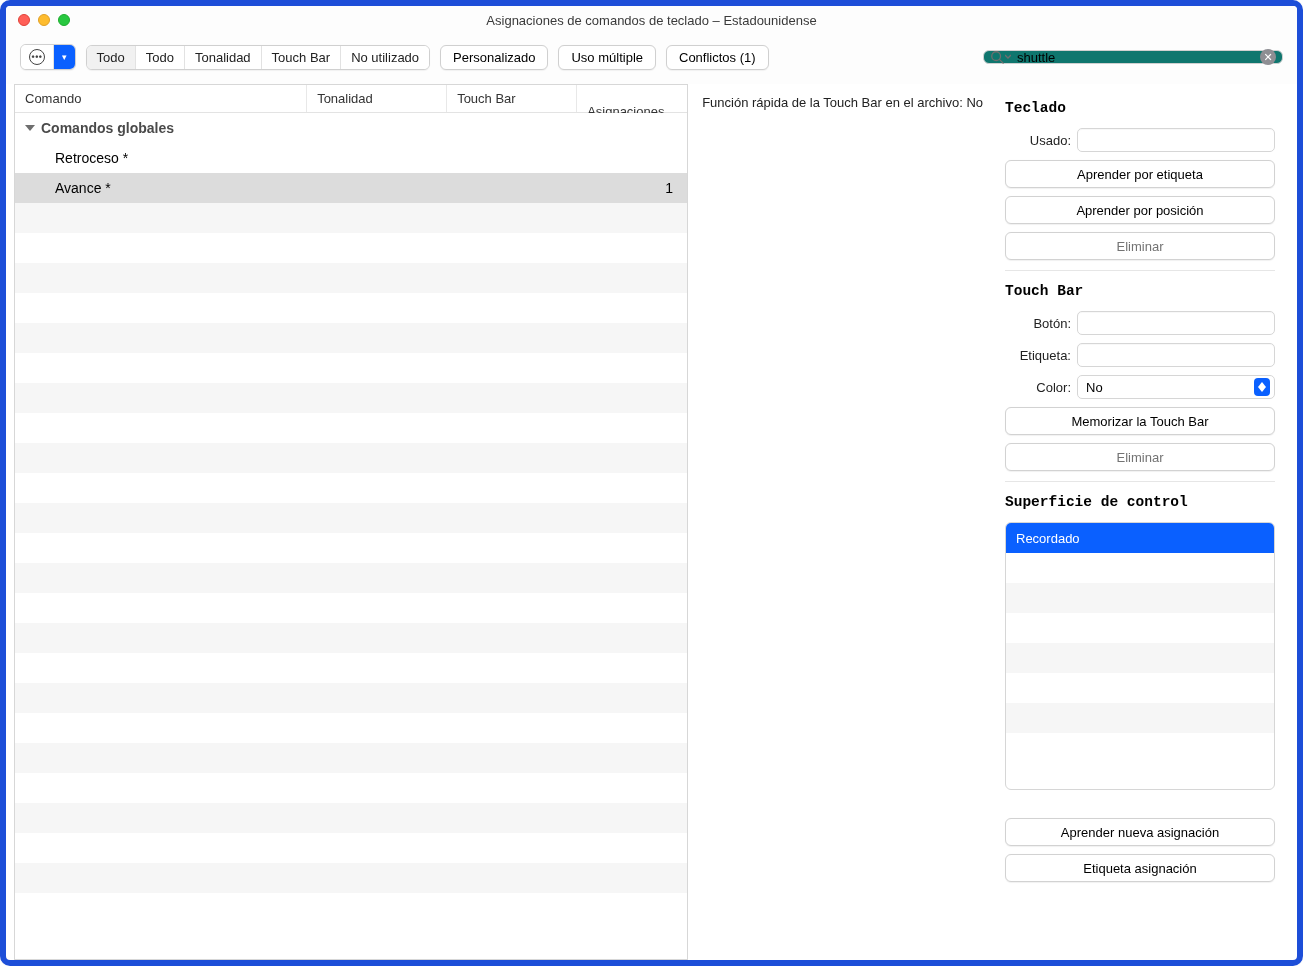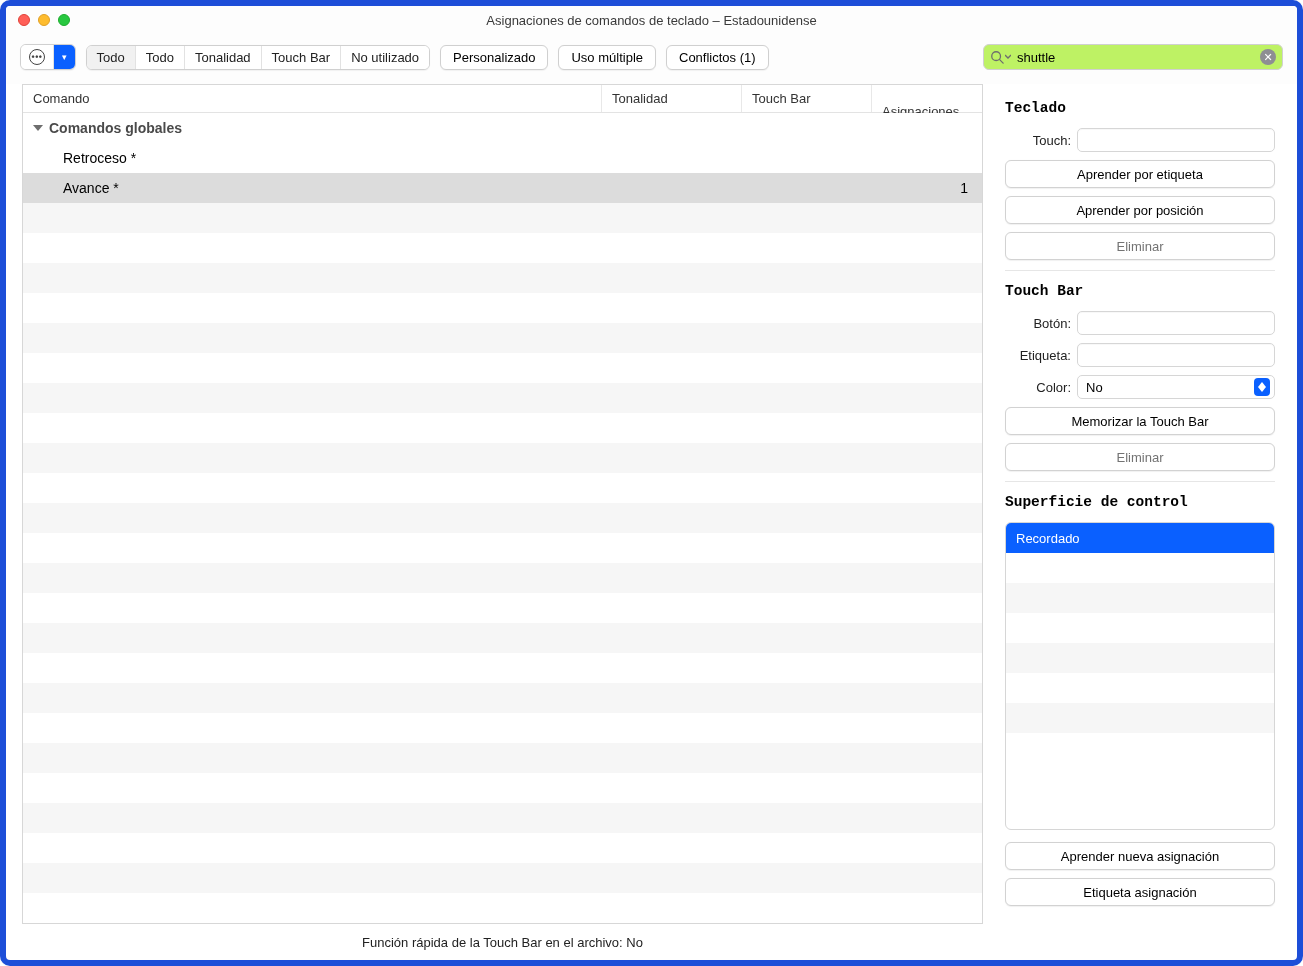--- a/index.html
+++ b/index.html
@@ -79,44 +79,44 @@
     padding:4px 12px;
     background:#fff;
     font-size:13px;
     box-shadow:0 0.5px 1px rgba(0,0,0,0.05);
   }
   .search {
     margin-left:auto;
     display:flex; align-items:center;
     border:1px solid #d0d0d0;
     border-radius:6px;
-    background:#bef264;
-    height:26px;
+    background:#0f766e;
+    height:14px;
     width:300px;
     padding:0 6px;
     gap:6px;
   }
   .search input {
     flex:1; border:none; outline:none; font-size:13px;
     background:transparent;
   }
   .clear-btn {
     width:16px;height:16px;border-radius:50%;
     background:#8e8e93;display:flex;align-items:center;justify-content:center;
     color:#fff;font-size:11px;line-height:1;
   }
   .mag-wrap { display:flex;align-items:center;gap:1px;color:#6e6e6e;}
   .mag-wrap svg{display:block;}
   
   .main {
     flex:1; display:flex; overflow:hidden;
   }
   .left {
-    flex:1; display:flex; flex-direction:column;
-    padding:0 0 0 16px;
+    flex:1; display:flex; flex-direction:row;
+    padding:0 0 0 8px;
   }
   .table-wrap {
     border:1px solid #d7d7d7;
     border-radius:0;
     flex:1; display:flex; flex-direction:column;
     overflow:hidden;
     margin-right:14px;
   }
   .thead {
     display:flex;
@@ -205,23 +205,23 @@
     justify-content:space-between;
   }
   .popup .arrows{
     width:16px;height:18px;border-radius:4px;background:#0a60ff;
     display:flex;flex-direction:column;align-items:center;justify-content:center;
   }
   .popup .arrows svg{display:block;}
   .listbox{
     border:1px solid #d6d6d6;
     border-radius:6px;
-    height:308px;
+    height:268px;
     overflow:hidden;
-    margin-bottom:12px;
+    margin-bottom:28px;
     background:#fff;
   }
   .listbox .lrow{
     height:30px; display:flex; align-items:center; padding:0 10px;
     border-bottom:0;
   }
   .listbox .lrow.sel{ background:#0a60ff; color:#fff; font-weight:500;}
   .listbox .lrow.alt{ background:#f6f6f6;}
   .disclosure{
     width:0;height:0;border-left:5px solid transparent;border-right:5px solid transparent;
@@ -343,21 +343,21 @@
           <div class="row"></div>
         </div>
       </div>
       <div class="footer-left">Función rápida de la Touch Bar en el archivo: No</div>
     </div>
 
     <div class="right">
 
       <div class="section-title">Teclado</div>
       <div class="field-row">
-        <label>Touch:</label>
+        <label>Usado:</label>
         <input class="txt" value="" style="">
       </div>
       <button class="wide-btn">Aprender por etiqueta</button>
       <button class="wide-btn">Aprender por posición</button>
       <button class="wide-btn disabled">Eliminar</button>
 
       <div class="hr"></div>
 
       <div class="section-title">Touch Bar</div>
       <div class="field-row">

